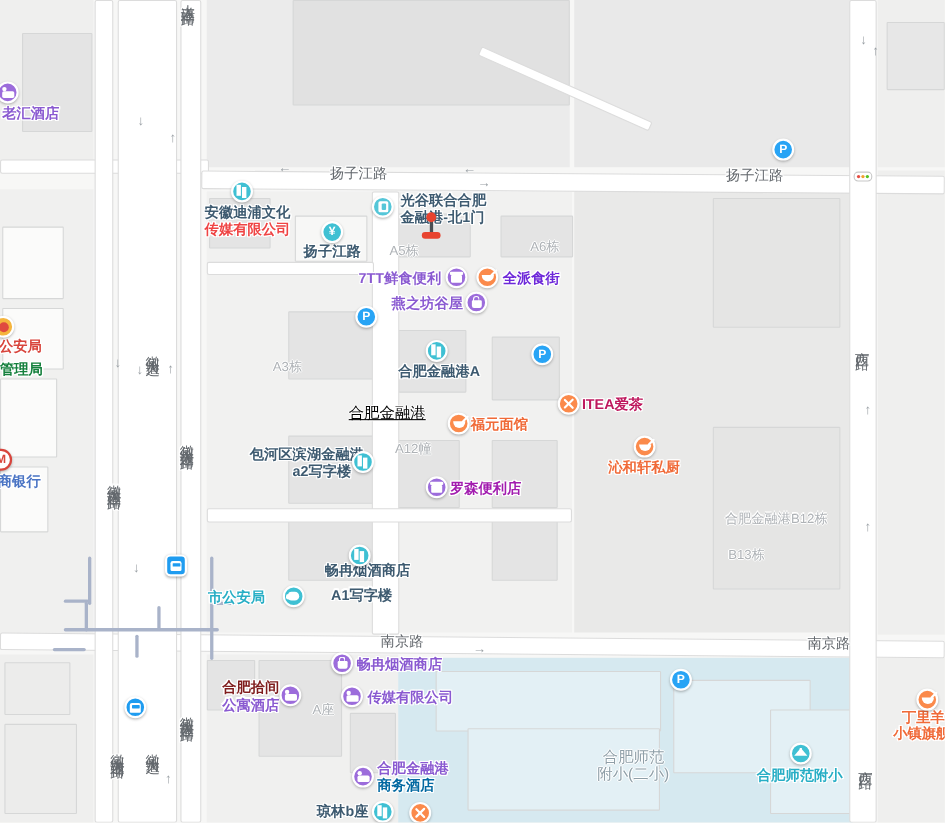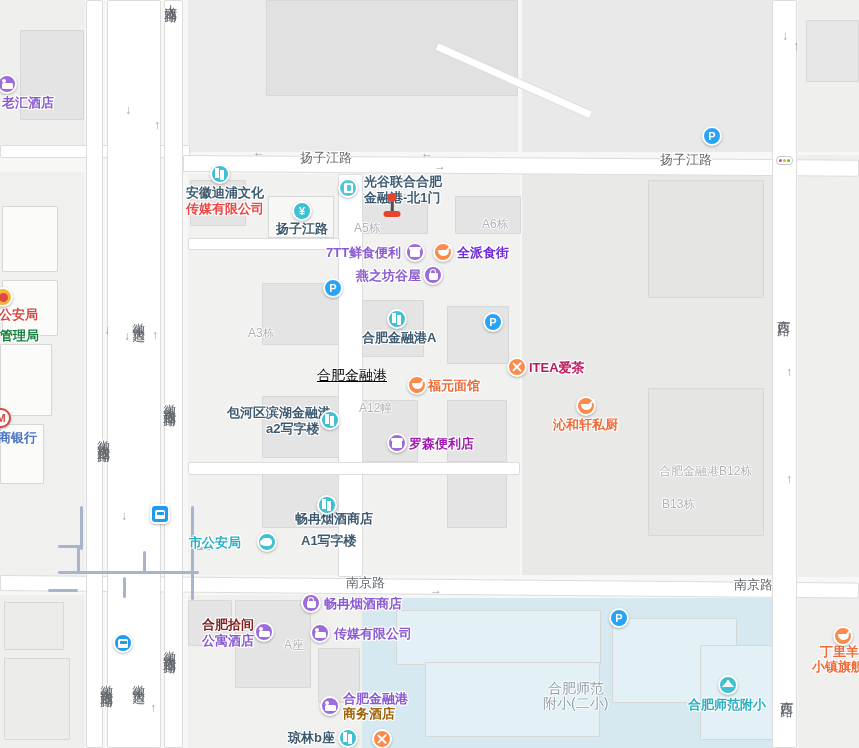--- a/index.html
+++ b/index.html
@@ -246,21 +246,21 @@
     <div class="plabel" style="left: 202px; top: 618px; color: #7f1d1d;">合肥拾间</div>
     <div class="plabel" style="left: 202px; top: 634px; color: rgb(138, 90, 209);">公寓酒店</div>
     <div class="poi-ic" style="left: 320px; top: 633px; background: rgb(156, 108, 219); --c: #9c6cdb;">
       <div class="g g-bed"></div>
     </div>
     <div class="plabel" style="left: 334px; top: 627px; color: rgb(138, 90, 209);">传媒有限公司</div>
     <div class="poi-ic" style="left: 330px; top: 706px; background: rgb(156, 108, 219); --c: #9c6cdb;">
       <div class="g g-bed"></div>
     </div>
     <div class="plabel" style="left: 343px; top: 692px; color: rgb(138, 90, 209);">合肥金融港</div>
-    <div class="plabel" style="left: 343px; top: 707px; color: #a16207;">商务酒店</div>
+    <div class="plabel" style="left: 343px; top: 707px; color: #0369a1;">商务酒店</div>
     <div class="poi-ic" style="left: 348px; top: 738px; background: rgb(63, 192, 211); --c: #3fc0d3;">
       <div class="g g-bldg"></div>
     </div>
     <div class="plabel" style="left: 288px; top: 731px; color: rgb(61, 90, 112);">琼林b座</div>
     <div class="poi-ic" style="left: 382px; top: 739px; background: rgb(251, 138, 75); --c: #fb8a4b;">
       <div class="g g-ut"></div>
     </div>
     <div class="poi-ic" style="left: 728px; top: 685px; background: rgb(63, 192, 211); --c: #3fc0d3;">
       <div class="g g-school"></div>
     </div>

